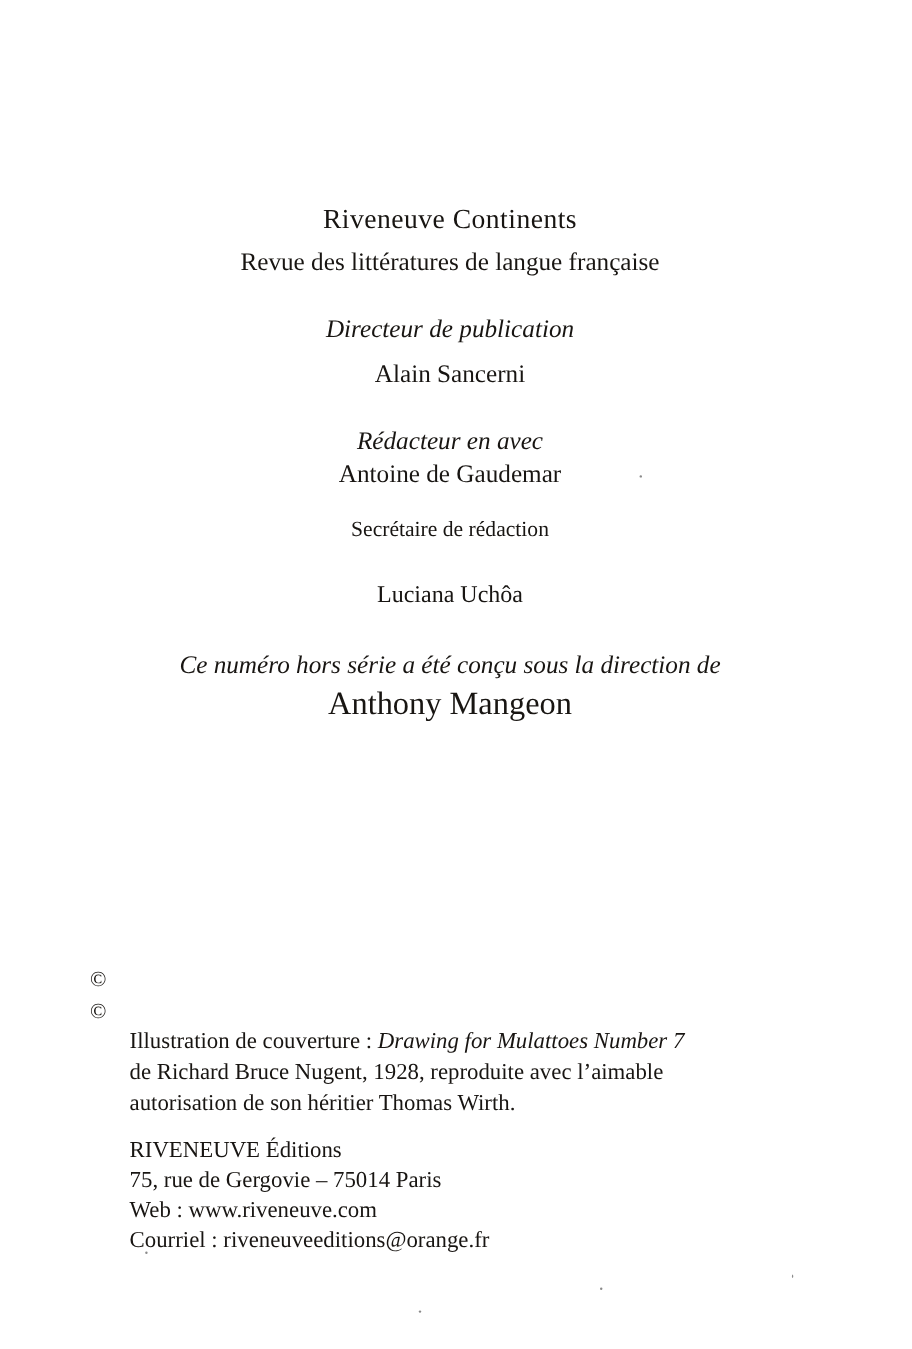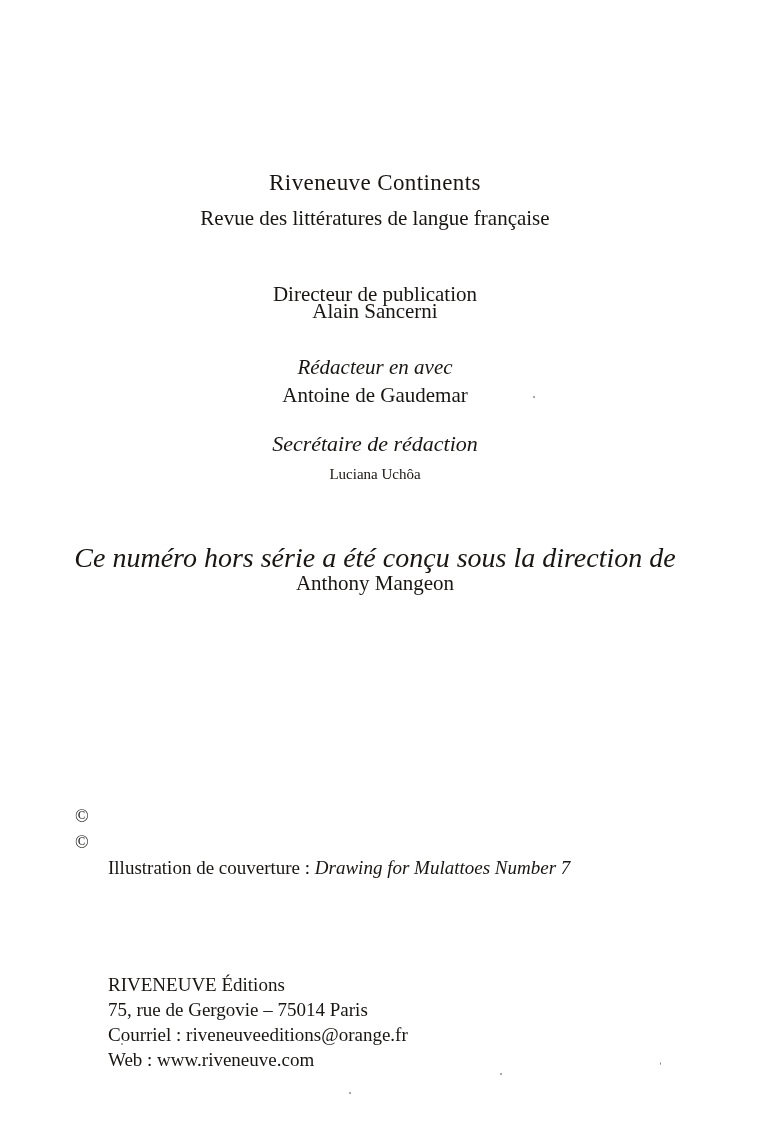--- a/index.html
+++ b/index.html
@@ -26,28 +26,28 @@
     text-align: center;
   }
   .masthead .line {
     position: absolute;
     left: 0;
     width: 100%;
     white-space: nowrap;
   }
   .title       { top: 170px; font-size: 23px; letter-spacing: 0.4px; }
   .subtitle    { top: 206px; font-size: 21px; }
-  .role0-label { top: 282px; font-size: 21px; }
+  .role0-label { top: 262px; font-size: 21px; font-style: italic; }
   .role0-name  { top: 299px; font-size: 21px; }
   .role1-label { top: 355px; font-size: 21px; font-style: italic; }
   .role1-name  { top: 383px; font-size: 21px; }
-  .role2-label { top: 431px; font-size: 22px; font-style: italic; }
-  .role2-name  { top: 466px; font-size: 15px; }
-  .direction-note { top: 542px; font-size: 28px; font-style: italic; }
-  .direction-name { top: 571px; font-size: 21px; }
+  .role2-label { top: 431px; font-size: 18px; }
+  .role2-name  { top: 485px; font-size: 20px; }
+  .direction-note { top: 542px; font-size: 21px; font-style: italic; }
+  .direction-name { top: 571px; font-size: 27px; }
 
   
   .copyright {
     position: absolute;
     top: 803px;
     left: 75px;
     width: 580px;
     font-size: 19px;
     line-height: 26px;
   }
@@ -62,21 +62,21 @@
   .c-indent {
     padding-left: 33px;
   }
   .c-text em, .c-indent em {
     font-style: italic;
   }
 
   
   .publisher {
     position: absolute;
-    top: 972px;
+    top: 946px;
     left: 108px;
     width: 520px;
     font-size: 19px;
     line-height: 25px;
   }
 
   
   .speck {
     position: absolute;
     width: 2px;
@@ -115,27 +115,29 @@
   <div class="copyright">
     <div class="c-line">
       <span class="c-symbol">©</span>
     </div>
     <div class="c-line">
       <span class="c-symbol">©</span>
     </div>
     <div class="c-indent">
       <span>Illustration de couverture : </span><em>Drawing for Mulattoes Number 7</em>
     </div>
+    <div class="c-indent">de Richard Bruce Nugent, 1928, reproduite avec l’aimable</div>
+    <div class="c-indent">autorisation de son héritier Thomas Wirth.</div>
   </div>
 
   <div class="publisher">
     <div>RIVENEUVE Éditions</div>
     <div>75, rue de Gergovie – 75014 Paris</div>
+    <div>Web : www.riveneuve.com</div>
     <div>Courriel : riveneuveeditions@orange.fr</div>
-    <div>Web : www.riveneuve.com</div>
   </div>
 
   <div class="speck sp1"></div>
   <div class="speck sp2"></div>
   <div class="speck sp3"></div>
   <div class="speck sp4"></div>
   <div class="speck sp5"></div>
 
 </div>
 

